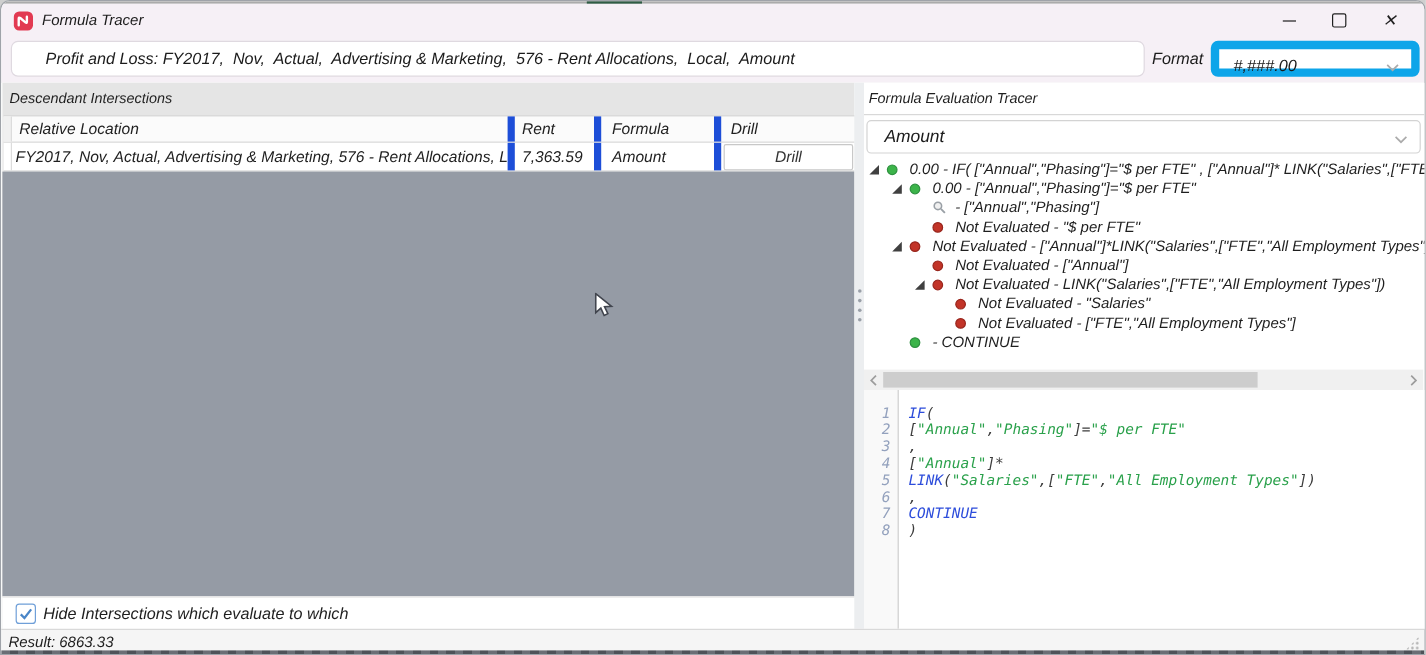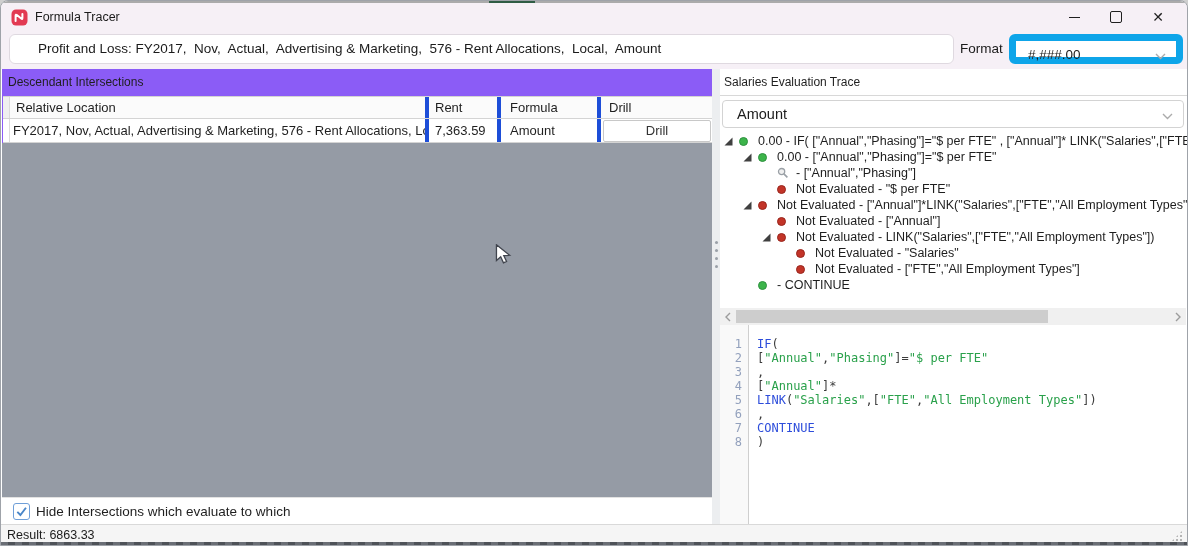--- a/index.html
+++ b/index.html
@@ -2,21 +2,21 @@
 <html style="--titlebar-bg: #f6f0f6; --panel-gray: #959ba5; --keyword-blue: #2d4ddb; --string-green: #2aa14b; --dot-green: #3cb44a; --dot-red: #c23428; --check-blue: #4a86c8; --accent-red: #e23a52;"><head>
 <meta charset="utf-8">
 <style>
   :root{
     --titlebar-bg:#f6f0f6; --panel-gray:#959ba5; --keyword-blue:#2d4ddb;
     --string-green:#2aa14b; --dot-green:#3cb44a; --dot-red:#c23428;
     --check-blue:#4a86c8; --accent-red:#e23a52;
   }
   html,body{margin:0;padding:0;background:#cfcfcf;}
   body{width:1188px;height:546px;position:relative;font-family:"Liberation Sans",sans-serif;overflow:hidden;}
-  .window{position:absolute;inset:0;background:#fff;border:1px solid #9fa3a9;border-radius:8px 8px 0 0;overflow:hidden;box-sizing:border-box;}
+  .window{position:absolute;inset:0;background:#fff;border:1px solid #9fa3a9;border-radius:8px 8px 0 0;overflow:hidden;box-sizing:border-box;font-style:italic;}
   .top-bleed{position:absolute;left:0;top:0;width:100%;height:2px;background:#ababab;z-index:9;}
   .top-bleed .green-seg{position:absolute;left:488px;top:0;width:46px;height:2px;background:#2f5c44;}
   .bottom-bleed{position:absolute;left:0;bottom:0;width:100%;height:3px;z-index:9;
     background:repeating-linear-gradient(90deg,#6a6e75 0 7px,#4e5258 7px 14px);}
   
   .headerblock{position:absolute;left:0;top:2px;width:100%;height:66px;background:var(--titlebar-bg);}
   .app-icon{position:absolute;left:10px;top:6px;width:17px;height:17px;}
   .win-title{position:absolute;left:34px;top:0;height:28px;line-height:28px;font-size:12.5px;color:#1b1b1b;}
   .win-controls{position:absolute;right:8px;top:0;height:28px;display:flex;}
   .win-btn{width:42px;height:28px;display:flex;align-items:center;justify-content:center;}
@@ -24,28 +24,28 @@
   .glyph-max{width:10px;height:10px;border:1.2px solid #1f1f1f;border-radius:2px;}
   .glyph-close{font-size:14px;color:#1f1f1f;line-height:1;}
   .context-box{position:absolute;left:8px;top:31px;width:945px;height:30px;background:#fff;border:1px solid #dfd9e0;border-radius:6px;box-sizing:border-box;overflow:hidden;}
   .context-box span{display:block;padding:0 28px;line-height:28px;font-size:13.5px;color:#1b1b1b;white-space:pre;}
   .format-label{position:absolute;left:959px;top:31px;height:30px;line-height:30px;font-size:13.5px;color:#1b1b1b;}
   .format-combo{position:absolute;left:1008px;top:31px;width:174px;height:30px;background:#fff;border:7px solid #0ea5e9;border-radius:6px;box-sizing:border-box;}
   .format-combo span{display:block;padding:0 12px;line-height:28px;font-size:13.5px;color:#1b1b1b;}
   .combo-chevron{position:absolute;right:10px;top:12px;}
   
   .main{position:absolute;left:0;top:68px;width:100%;height:455px;background:#fff;}
-  .left-panel{position:absolute;left:1px;top:0;width:710px;height:455px;background:#8b5cf6;text-align:center;}
+  .left-panel{position:absolute;left:1px;top:0;width:710px;height:455px;background:#e5e5e5;text-align:center;}
   .panel-title{position:absolute;left:6px;top:6px;font-size:12px;color:#1f1f1f;}
   .rp-title{position:absolute;left:4px;top:6px;font-size:12px;color:#1f1f1f;}
   .grid{position:absolute;left:1px;top:27px;width:709px;}
   .grid-row{position:absolute;left:0;width:709px;display:flex;box-sizing:border-box;}
   .gr-head{top:0;height:23px;background:#fbfbfb;border-top:1px solid #d4d4d4;border-bottom:1px solid #d4d4d4;}
   .gr-data{top:23px;height:24px;background:#fff;border-bottom:1px solid #d4d4d4;}
-  .cell{box-sizing:border-box;border-right:4px solid #1d4ed8;overflow:hidden;white-space:nowrap;font-size:13px;color:#1f1f1f;display:flex;align-items:center;}
+  .cell{box-sizing:border-box;border-right:6px solid #1d4ed8;overflow:hidden;white-space:nowrap;font-size:13px;color:#1f1f1f;display:flex;align-items:center;}
   .c-gutter{width:7px;border-right:1px solid #dcdcdc;}
   .gr-head .c-gutter{background:#f0f0f0;}
   .c-rl{width:419px;padding-left:6px;}
   .gr-data .c-rl{padding-left:3px;}
   .c-val{width:72px;padding-left:6px;}
   .c-form{width:100px;padding-left:9px;}
   .c-drill{width:111px;padding-left:8px;border-right:none;}
   .drill-btn{margin-left:-6px;width:106px;height:20px;border:1px solid #c8c8c8;border-radius:2px;background:#fff;font-size:13px;color:#333;display:flex;align-items:center;justify-content:center;}
   .gray-filler{position:absolute;left:0;top:74px;width:710px;height:354px;background:var(--panel-gray);}
   .checkbox-row{position:absolute;left:0;top:428px;width:710px;height:27px;background:#fff;border-top:1px solid #e2e2e2;}
@@ -156,21 +156,21 @@
         </div>
         <div class="checkbox-label">Hide Intersections which evaluate to which</div>
       </div>
     </div>
 
     <div class="splitter">
         <div class="grip"></div>
       </div>
 
     <div class="right-panel">
-      <div class="rp-title">Salaries Evaluation Trace</div>
+      <div class="rp-title">Formula Evaluation Tracer</div>
       <div class="rp-divider"></div>
       <div class="amount-combo">
         <span>Amount</span>
         <svg class="combo-chevron" width="11" height="7" viewBox="0 0 11 7">
             <polyline points="1,1 5.5,5.5 10,1" stroke="#ababab" stroke-width="1.4" fill="none"></polyline>
           </svg>
       </div>
       <div class="tree">
           <div class="trow">
             <span style="width: 0px; flex: 0 0 auto;"></span>

